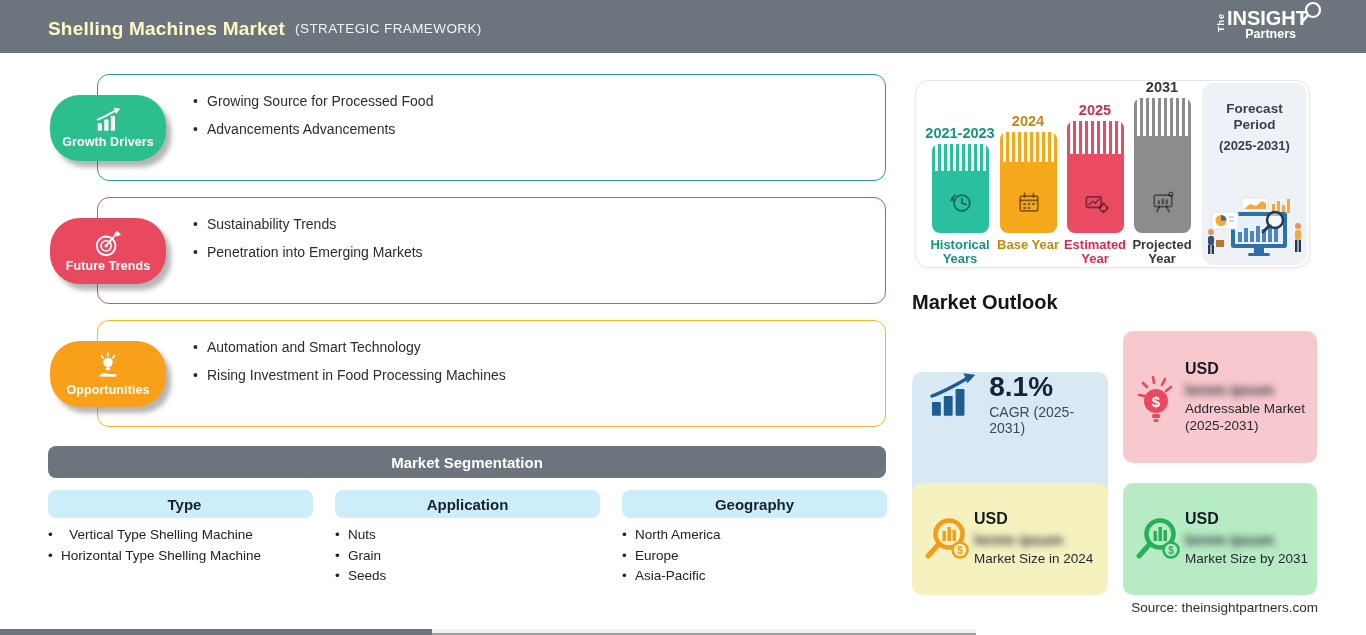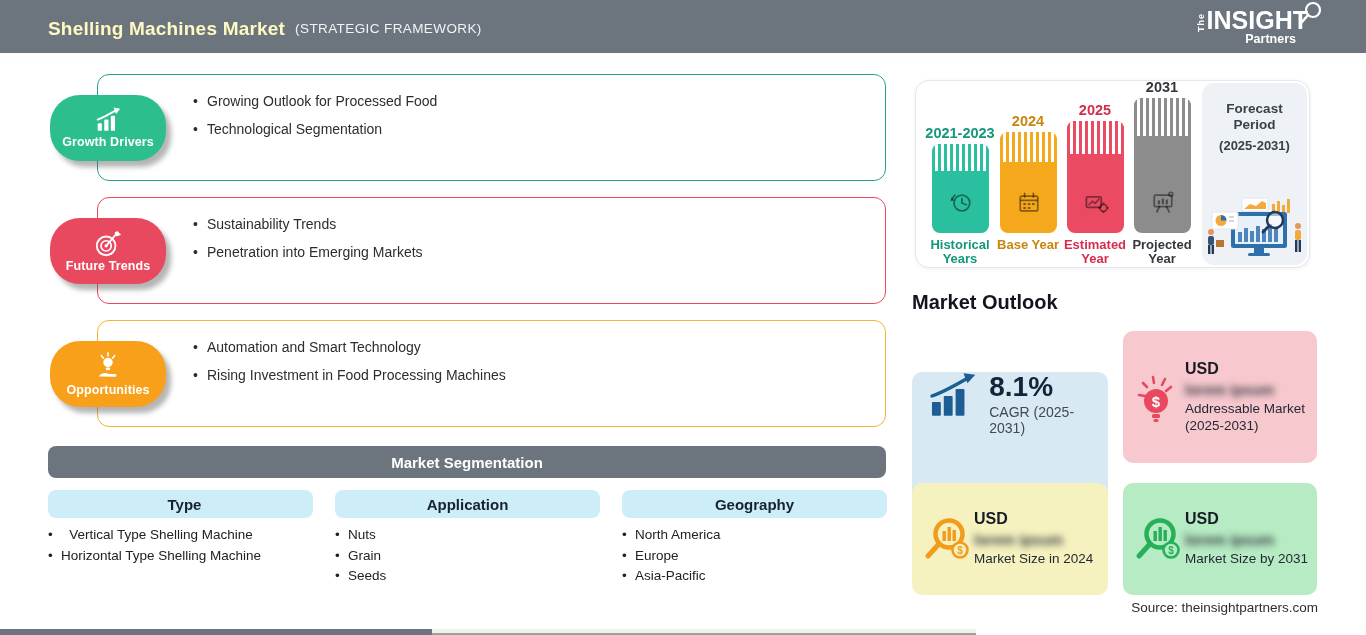--- a/index.html
+++ b/index.html
@@ -15,21 +15,21 @@
     position:absolute; top:0; left:0; width:1366px; height:57px;
     background:#6c757d; display:flex; align-items:center;
     border-bottom:4px solid #fdfdfd;
   }
   .header-title-wrap { position:absolute; left:48px; top:0; height:57px; display:flex; align-items:center; gap:10px; }
   .header-title { color:#fef9c3; font-size:19px; font-weight:bold; letter-spacing:0.2px; }
   .header-subtitle { color:#f2f4f6; font-size:13.5px; font-weight:500; letter-spacing:0.4px; }
   .logo { position:absolute; right:58px; top:8px; display:flex; align-items:flex-start; color:#fff; }
   .logo-the { writing-mode:vertical-rl; transform:rotate(180deg); font-size:9px; font-weight:bold; letter-spacing:1px; margin-top:5px; margin-right:1px; }
   .logo-main { position:relative; }
-  .logo-insight { font-size:25px; font-weight:bold; letter-spacing:0px; line-height:1; display:block; }
+  .logo-insight { font-size:20px; font-weight:bold; letter-spacing:0px; line-height:1; display:block; }
   .logo-partners { font-size:12.5px; font-weight:bold; display:block; text-align:right; margin-top:-1px; padding-right:12px; }
   .logo-glass { position:absolute; right:-16px; top:-7px; }
 
   
   .panel {
     position:absolute; left:97px; width:789px; height:107px;
     background:#fff; border-radius:12px;
   }
   .panel-1 { top:74px;  border:1.6px solid #2a9d8f; }
   .panel-2 { top:197px; border:1.6px solid #e8495f; }
@@ -146,22 +146,22 @@
         <svg class="logo-glass" width="26" height="26" viewBox="0 0 26 26">
           <circle cx="15" cy="9" r="7" fill="none" stroke="#ffffff" stroke-width="2.2"></circle>
           <line x1="10" y1="14" x2="4" y2="21" stroke="#ffffff" stroke-width="2.6" stroke-linecap="round"></line>
         </svg>
       </span>
     </div>
   </div>
 
   <div class="panel panel-1">
     <ul>
-      <li>Growing Outlook for Processed Food</li>
-      <li>Technological Segmentation</li>
+      <li>Growing Source for Processed Food</li>
+      <li>Advancements Advancements</li>
     </ul>
   </div>
   <div class="badge badge-1">
     <svg width="30" height="27" viewBox="0 0 32 28">
       <rect x="5" y="17" width="4.5" height="8" rx="1" fill="#fff"></rect>
       <rect x="12" y="13" width="4.5" height="12" rx="1" fill="#fff"></rect>
       <rect x="19" y="9" width="4.5" height="16" rx="1" fill="#fff"></rect>
       <path d="M5 13 C 11 11, 17 7, 24 3.5" stroke="#fff" stroke-width="2" fill="none" stroke-linecap="round"></path>
       <polygon points="22,0 29,1.5 24.5,7" fill="#fff"></polygon>
     </svg>

